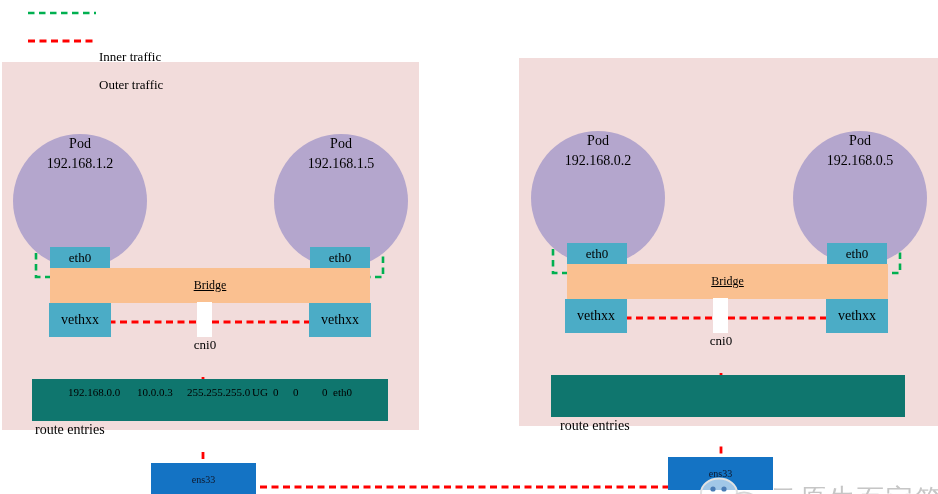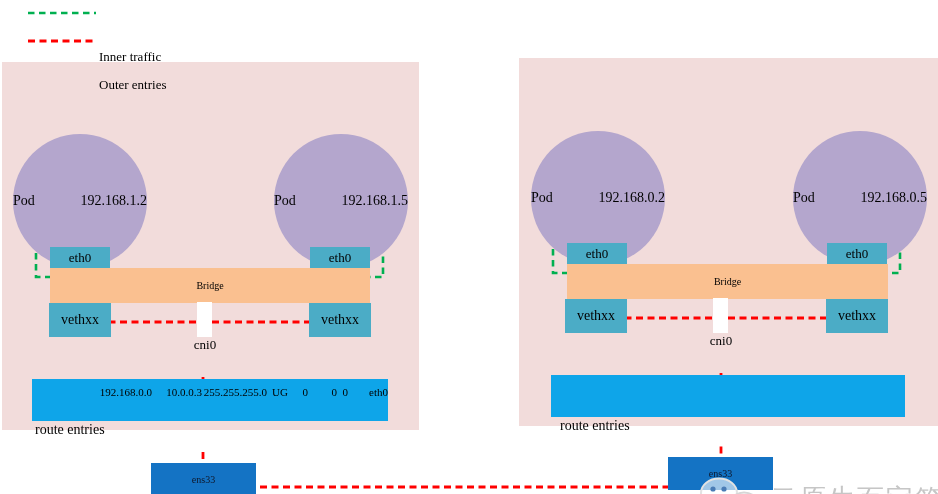--- a/index.html
+++ b/index.html
@@ -2,29 +2,29 @@
 <html><head>
 <meta charset="utf-8">
 <style>
   html,body{margin:0;padding:0;background:#fff;}
   .canvas{position:relative;width:938px;height:494px;background:#fff;overflow:hidden;
           font-family:"Liberation Serif","DejaVu Serif",serif;color:#000;}
   .panel{position:absolute;background:#F2DCDB;}
   .overlay{position:absolute;left:0;top:0;width:938px;height:494px;pointer-events:none;}
   .layer{position:absolute;left:0;top:0;width:938px;height:494px;margin-top:44px;}
   .pod{position:absolute;width:134px;height:134px;border-radius:50%;background:#B4A6CD;
-       display:flex;flex-direction:row;align-items:center;justify-content:space-between;
+       display:flex;flex-direction:column;align-items:center;justify-content:flex-start;
        font-size:14px;line-height:1.45;text-align:center;}
   .port{position:absolute;background:#4BACC6;display:flex;align-items:center;justify-content:center;
         font-size:13px;}
   .bridge{position:absolute;background:#FAC090;display:flex;align-items:center;justify-content:center;
-          font-size:10px;}
+          font-size:12px;text-decoration:underline;}
   .notch{position:absolute;background:#fff;}
   .cni-label{position:absolute;width:50px;text-align:center;font-size:13px;}
-  .route-table{position:absolute;background:#0ea5e9;font-size:11px;padding:6px 0 0 36px;box-sizing:border-box;text-align:right;}
+  .route-table{position:absolute;background:#0f766e;font-size:11px;padding:6px 0 0 36px;box-sizing:border-box;}
   .route-row{white-space:nowrap;line-height:14px;}
   .route-row span{display:inline-block;}
   .rc1{width:69px;} .rc2{width:50px;} .rc3{width:65px;} .rc4{width:21px;}
   .rc5{width:20px;} .rc6{width:29px;} .rc7{width:11px;} .rc8{width:40px;}
   .route-label{position:absolute;font-size:14px;}
   .nic{position:absolute;width:105px;height:33px;background:#1473C4;color:#0f172a;
        display:flex;align-items:center;justify-content:center;font-size:10px;}
   .legend-label{position:absolute;font-size:13px;}
   .g{stroke:#00B050;stroke-width:2.6;fill:none;stroke-dasharray:6.5 4.5;}
   .r{stroke:#FF0000;stroke-width:2.8;fill:none;stroke-dasharray:7 4.5;}
@@ -59,21 +59,21 @@
     <path class="r" d="M721,318 V331"></path>
     <path class="r" d="M721,373 V403"></path>
     <polygon class="ra" points="721,412 715,401 727,401"></polygon>
 
     <path class="r" d="M203,452 V487 H721 V446"></path>
   </svg>
 
   <div class="layer">
 
     <div class="legend-label" style="left:99px;top:5px;">Inner traffic</div>
-    <div class="legend-label" style="left:99px;top:33px;">Outer entries</div>
+    <div class="legend-label" style="left:99px;top:33px;">Outer traffic</div>
 
     <div class="pod" style="left:13px;top:90px;">
       <div>Pod</div>
       <div>192.168.1.2</div>
     </div>
     <div class="pod" style="left:274px;top:90px;">
       <div>Pod</div>
       <div>192.168.1.5</div>
     </div>
 

